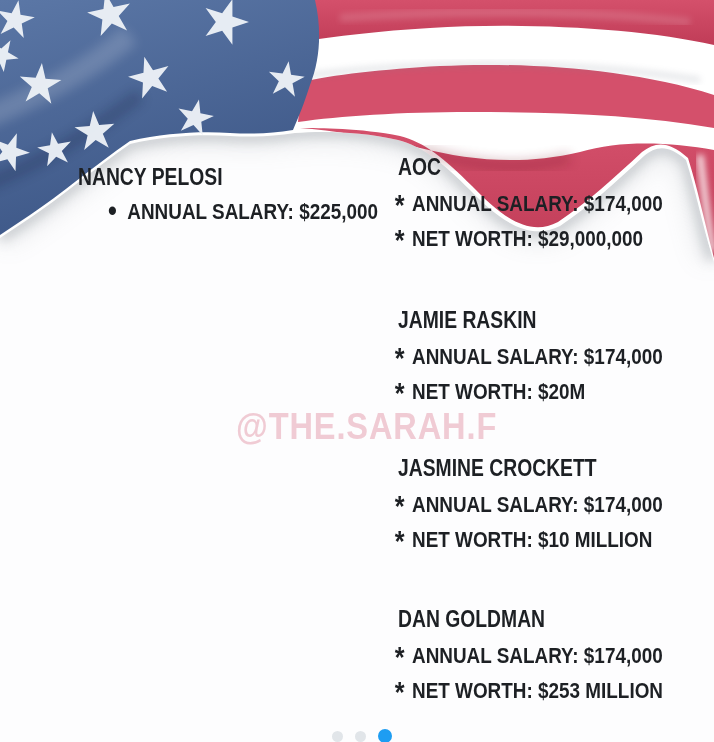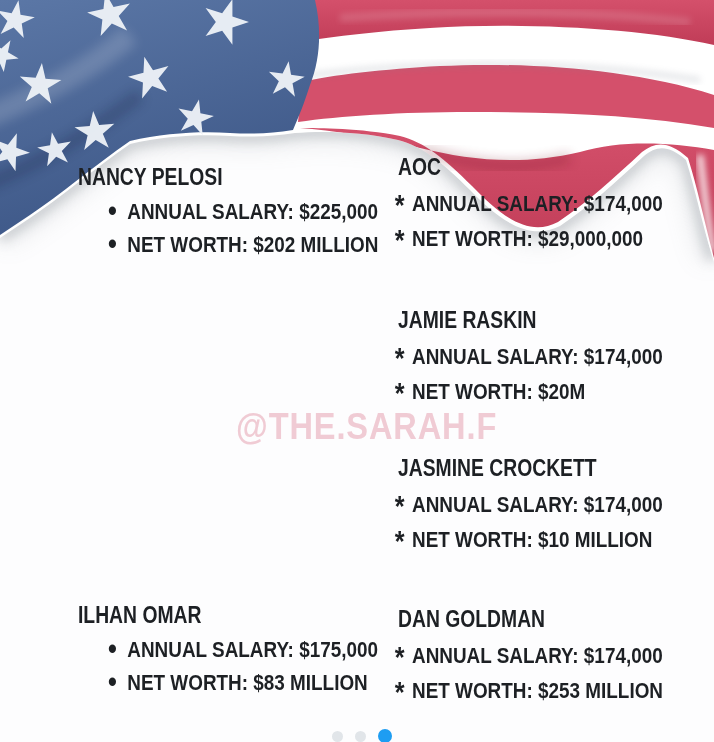--- a/index.html
+++ b/index.html
@@ -103,30 +103,24 @@
         <use href="#star" transform="translate(55,150) rotate(-10) scale(18)"></use>
         <use href="#star" transform="translate(195,118) rotate(12) scale(19)"></use>
         <use href="#star" transform="translate(2,55) rotate(30) scale(17)"></use>
       </g>
     </g>
   </svg>
 
   <div class="group col-left" style="top:160px">
     <div class="name"><span class="cond">NANCY PELOSI</span></div>
     <div class="line indent"><span class="cond"><span class="marker bullet">•</span><span>ANNUAL SALARY: $225,000</span></span></div>
-    <div class="line indent"><span class="cond"><span class="marker bullet">•</span><span>NET WORTH: $202 MILLION</span></span></div>
   </div>
 
 
 
-  <div class="group col-left" style="top:598px">
-    <div class="name"><span class="cond">ILHAN OMAR</span></div>
-    <div class="line indent"><span class="cond"><span class="marker bullet">•</span><span>ANNUAL SALARY: $175,000</span></span></div>
-    <div class="line indent"><span class="cond"><span class="marker bullet">•</span><span>NET WORTH: $83 MILLION</span></span></div>
-  </div>
 
   <div class="group col-right" style="top:150px">
     <div class="name"><span class="cond">AOC</span></div>
     <div class="line"><span class="cond"><span class="marker star">*</span><span>ANNUAL SALARY: $174,000</span></span></div>
     <div class="line"><span class="cond"><span class="marker star">*</span><span>NET WORTH: $29,000,000</span></span></div>
   </div>
 
   <div class="group col-right" style="top:303px">
     <div class="name"><span class="cond">JAMIE RASKIN</span></div>
     <div class="line"><span class="cond"><span class="marker star">*</span><span>ANNUAL SALARY: $174,000</span></span></div>

